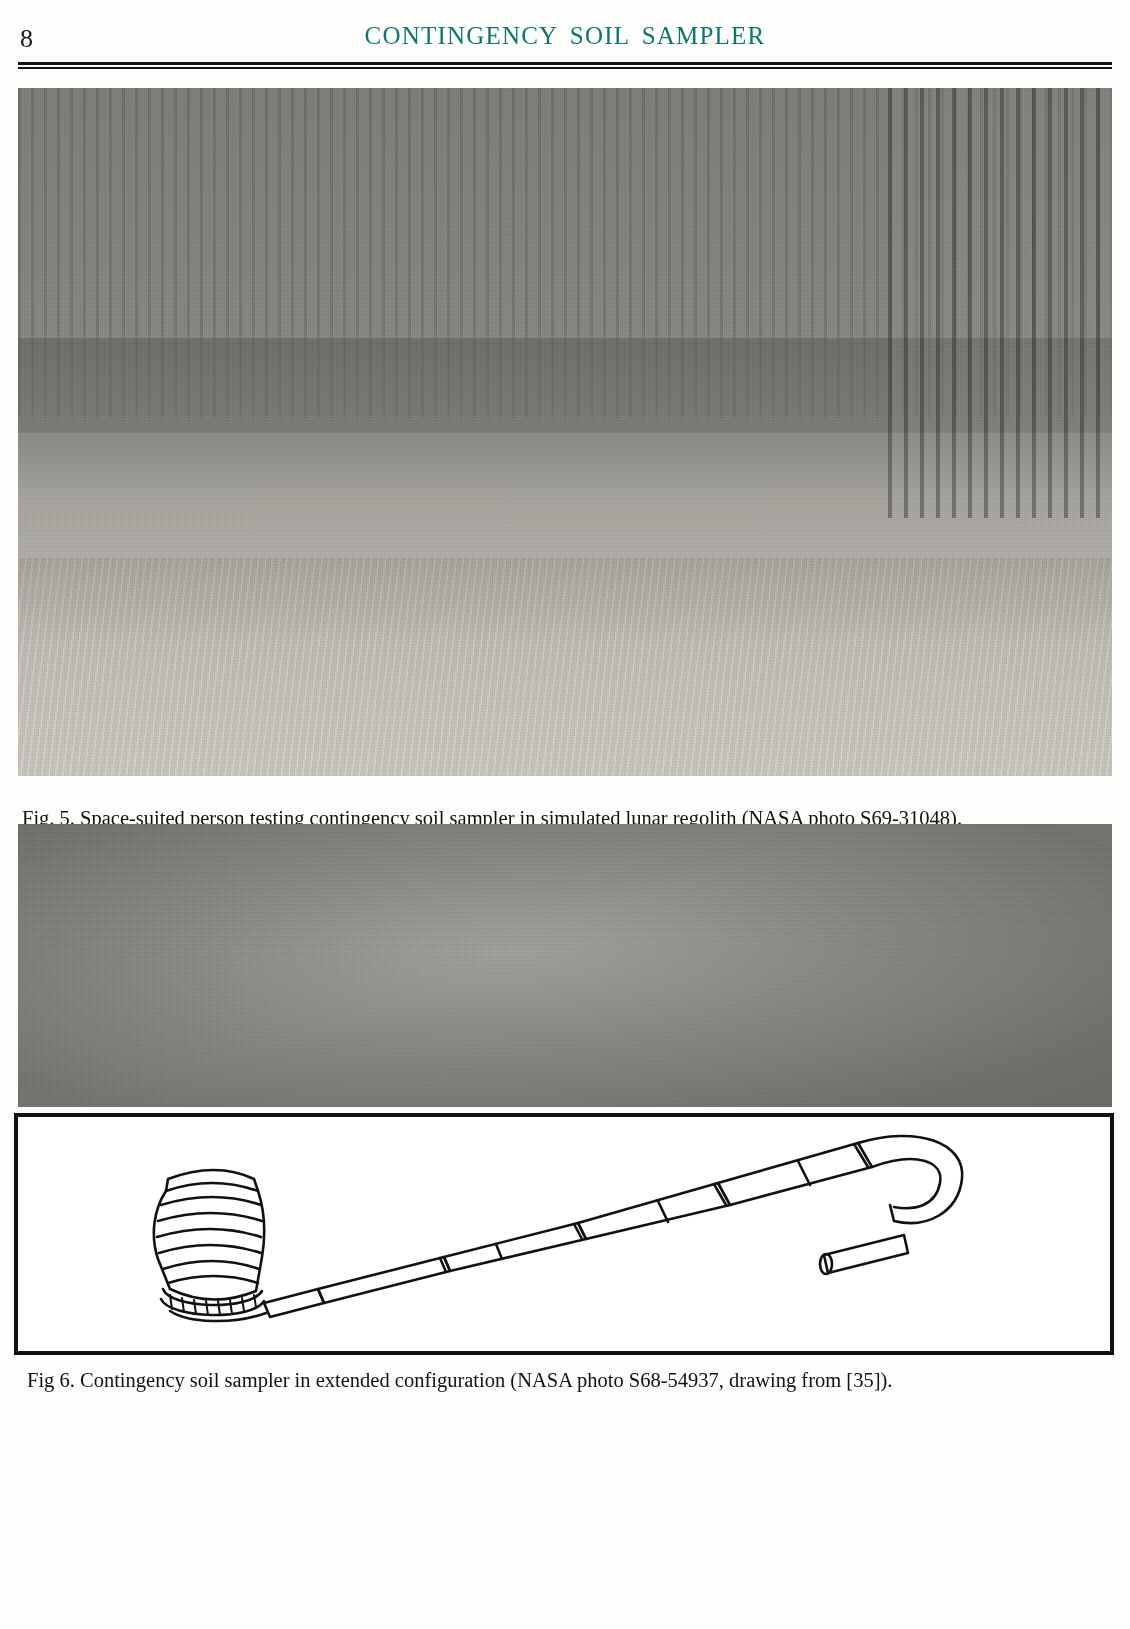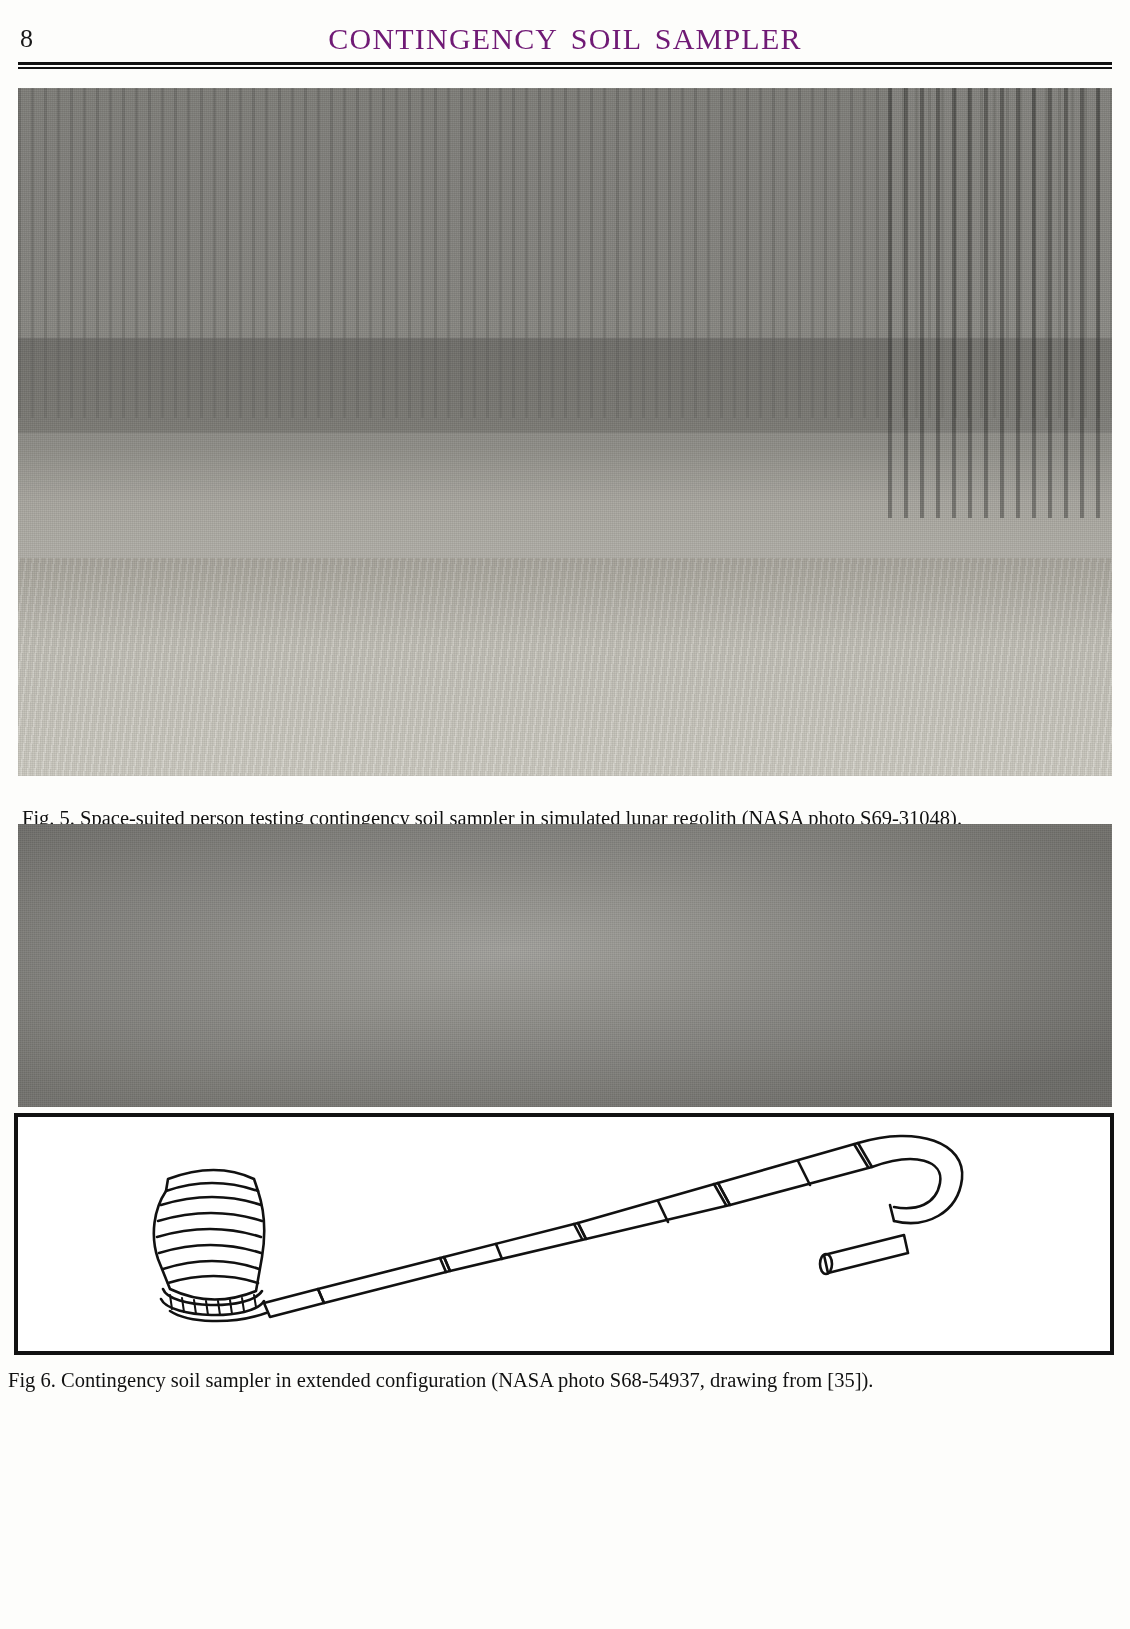--- a/index.html
+++ b/index.html
@@ -37,25 +37,25 @@
     font-size: 26px;
     font-family: "Liberation Serif", serif;
     color: #1a1a1a;
   }
   .running-head {
     position: absolute;
     left: 0;
     top: 2px;
     width: 1094px;
     text-align: center;
-    font-size: 30px;
+    font-size: 25px;
     letter-spacing: 1.2px;
     word-spacing: 5px;
     font-family: "Liberation Serif", serif;
-    color: #701a75;
+    color: #0f766e;
   }
   .rule-double {
     position: absolute;
     left: 18px;
     top: 62px;
     width: 1094px;
     height: 7px;
   }
   .rule-double .r1 {
     position: absolute; top: 0; left: 0; width: 100%; height: 3px; background: #111;
@@ -90,21 +90,21 @@
     box-sizing: border-box;
   }
   .caption {
     position: absolute;
     font-size: 20.5px;
     font-family: "Liberation Serif", serif;
     color: #111;
     white-space: nowrap;
   }
   .cap5 { left: 22px; top: 781px; margin-top: 26px; }
-  .cap6 { left: 8px; top: 1369px; }
+  .cap6 { left: 27px; top: 1369px; }
 
   
   .photo {
     position: absolute;
     inset: 0;
     overflow: hidden;
     background: #8d8d8a;
   }
   .p5-bg {
     position: absolute; inset: 0;

